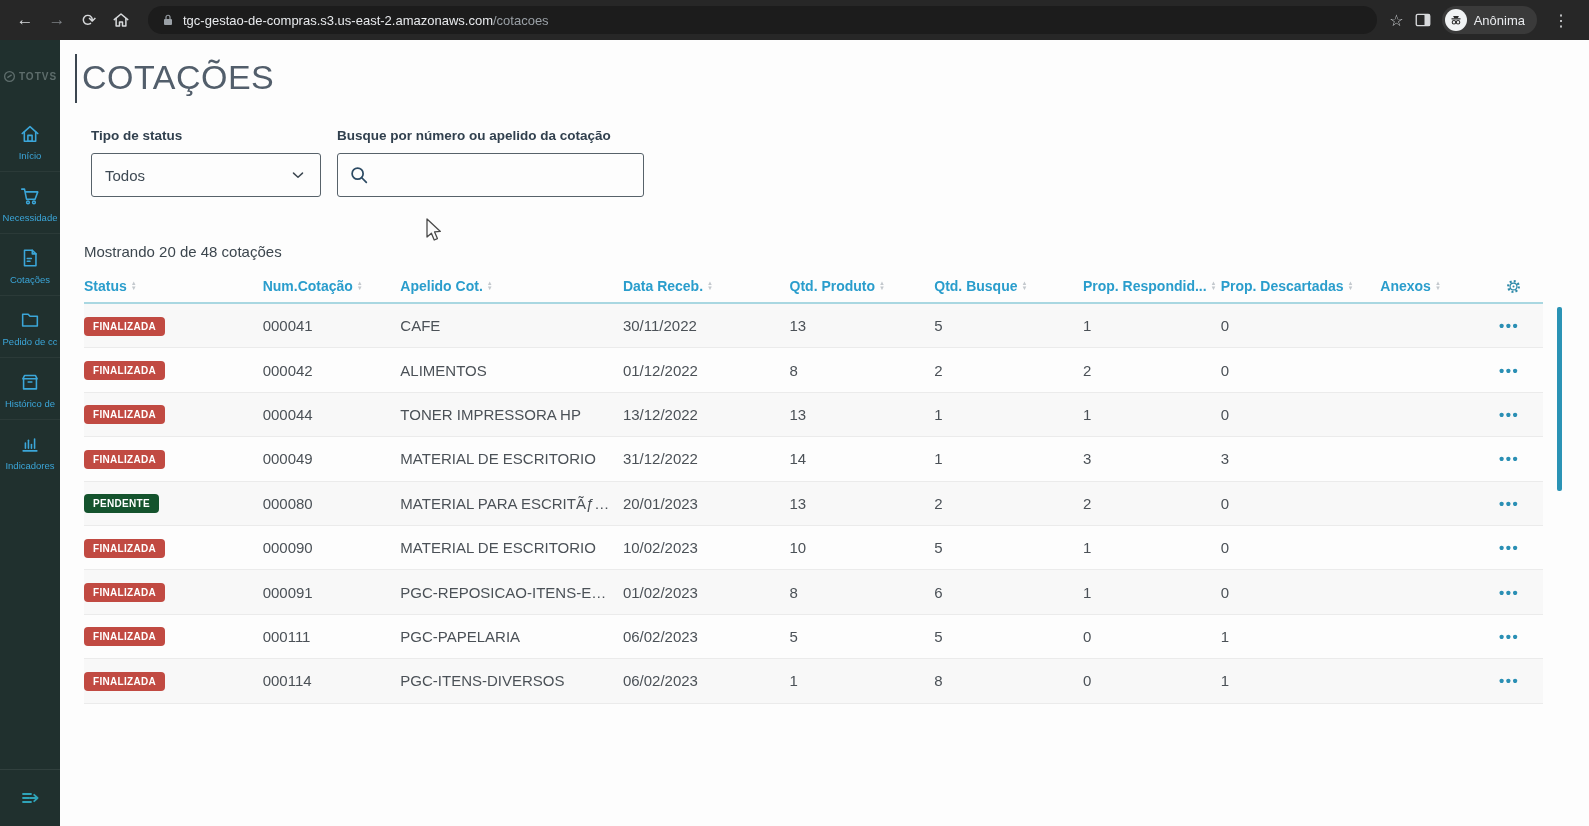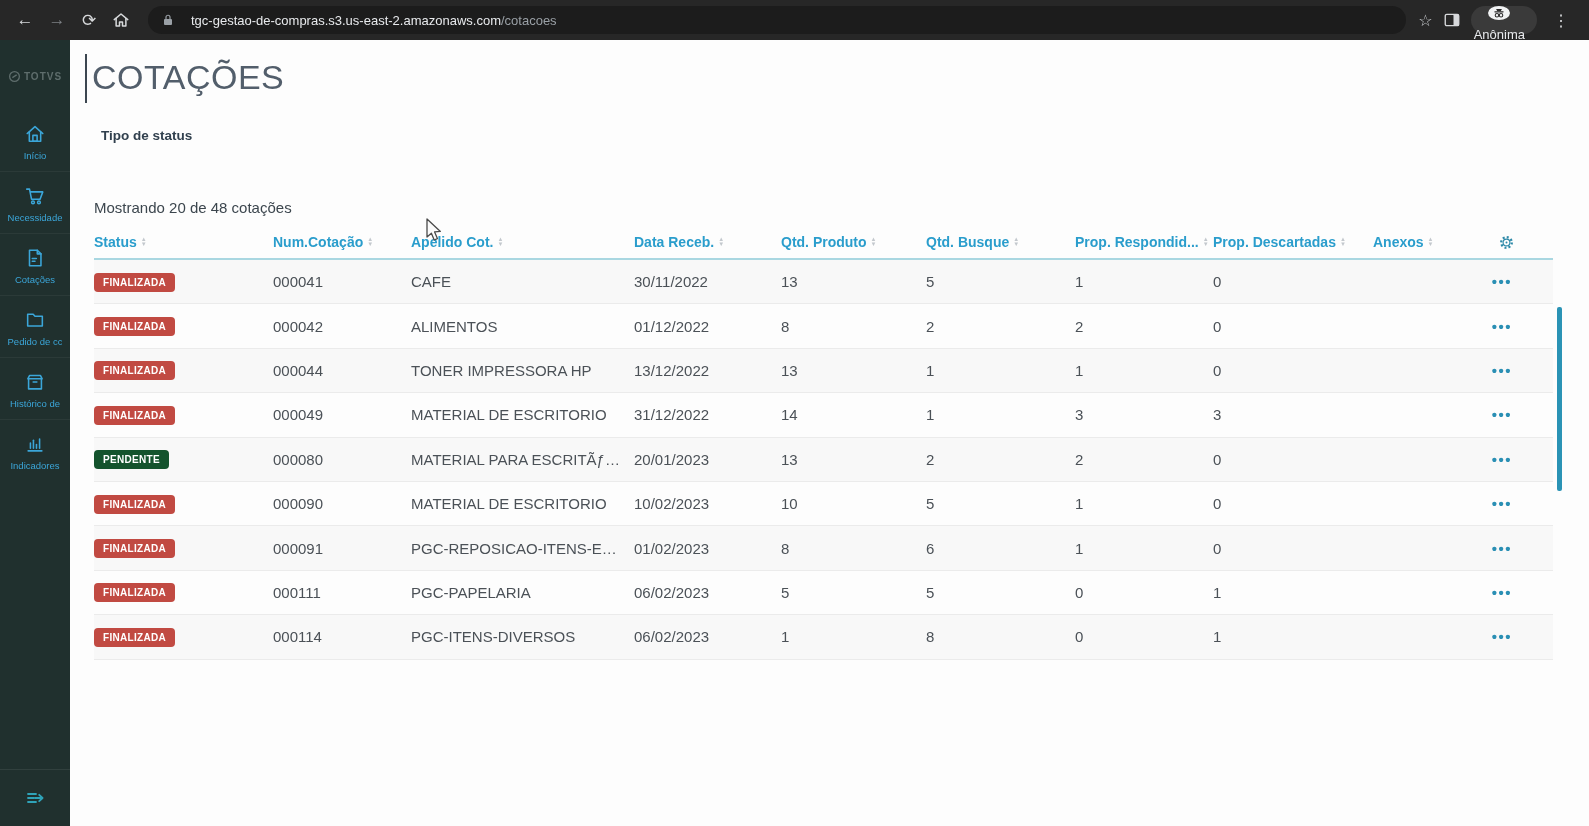--- a/index.html
+++ b/index.html
@@ -12,37 +12,37 @@
     height:40px;background:#272727;display:flex;align-items:center;
     padding:0 10px;gap:2px;box-sizing:border-box;
   }
   .nav-btn{
     width:30px;height:30px;border-radius:50%;display:flex;align-items:center;justify-content:center;
     color:#d7d9db;font-size:17px;cursor:pointer;flex:none;background:transparent;border:none;
   }
   .nav-btn.fwd{color:#7d8185;}
   .address-bar{
     flex:1;height:28px;background:#1c1c1c;border-radius:14px;margin:0 10px;
-    display:flex;align-items:center;padding:0 14px;gap:17px;min-width:0;
+    display:flex;align-items:center;padding:0 14px;gap:9px;min-width:0;
   }
   .url{font-size:13px;color:#e8eaed;white-space:nowrap;overflow:hidden;}
   .url .path{color:#9aa0a6;}
   .addr-right{display:flex;align-items:center;gap:10px;margin-right:4px;}
   .star{color:#c8cbce;font-size:16px;}
   .profile-pill{
     display:flex;align-items:center;gap:7px;background:#3a3a3a;border-radius:15px;
-    height:28px;padding:0 12px 0 3px;flex-direction:column;
+    height:28px;padding:0 12px 0 3px;
   }
   .incog-avatar{width:22px;height:22px;border-radius:50%;background:#f1f3f4;display:flex;align-items:center;justify-content:center;}
   .profile-pill span{color:#e8eaed;font-size:13px;}
   .menu-dots{color:#d7d9db;font-size:16px;padding:0 6px;letter-spacing:0;}
   
   .app{display:flex;height:786px;}
   .sidebar{
-    width:70px;flex:none;background:#20302e;display:flex;flex-direction:column;position:relative;
+    width:60px;flex:none;background:#20302e;display:flex;flex-direction:column;position:relative;
   }
   .side-logo{
     height:48px;display:flex;align-items:center;justify-content:center;gap:3px;
     color:#5e6d6c;margin-top:12px;
   }
   .side-logo b{font-size:10px;letter-spacing:1px;font-weight:700;}
   .side-item{
     display:flex;flex-direction:column;align-items:center;justify-content:center;gap:5px;
     color:#3ba6d9;padding:13px 0 10px 0;border-top:1px solid rgba(255,255,255,0.05);cursor:pointer;
   }
@@ -75,21 +75,21 @@
   }
   .summary{margin:46px 0 0 24px;font-size:15px;color:#3c464e;}
   
   .table{margin:10px 0 0 24px;width:1459px;}
   .thead{display:flex;align-items:center;height:32px;}
   .th{display:flex;align-items:center;gap:4px;color:#2a9dcc;font-weight:700;font-size:14px;box-sizing:border-box;}
   .sort{display:flex;flex-direction:column;color:#c3c8cd;font-size:6px;line-height:5px;cursor:pointer;}
   .col-status{width:179px;}
   .col-num{width:138px;}
   .col-apelido{width:223px;}
-  .col-data{width:147px;}
+  .col-data{width:167px;}
   .col-qtdp{width:145px;}
   .col-qtdf{width:149px;}
   .col-propr{width:138px;}
   .col-propd{width:160px;}
   .col-anexos{width:103px;}
   .col-actions{width:60px;display:flex;justify-content:center;}
   .gear{color:#2d89a8;display:flex;}
   .tbody{border-top:2px solid #a9d7e1;}
   .row{
     display:flex;align-items:center;height:43.4px;border-bottom:1px solid #ebebeb;
@@ -223,20 +223,36 @@
     </div>
   </aside>
 
   <main class="main">
     <div class="text-cursor"></div>
     <h1 class="page-title">COTAÇÕES</h1>
 
     <div class="filters">
       <div>
         <div class="filter-label">Tipo de status</div>
+        <div class="select-box">
+          <span class="val">Todos</span>
+          <svg width="18" height="18" viewBox="0 0 24 24" fill="none" stroke="#3e4953" stroke-width="2" stroke-linecap="round" stroke-linejoin="round">
+              <path d="M6 9.5 L12 15 L18 9.5"></path>
+            </svg>
+        </div>
+      </div>
+      <div>
+        <div class="filter-label">Busque por número ou apelido da cotação</div>
+        <div class="search-box">
+          <svg width="22" height="22" viewBox="0 0 24 24" fill="none" stroke="#2c4a63" stroke-width="1.9" stroke-linecap="round">
+              <circle cx="10.5" cy="10.5" r="6"></circle>
+              <path d="M15 15 L20 20"></path>
+            </svg>
+          <input type="text" value="" style="">
+        </div>
       </div>
     </div>
 
     <div class="summary">Mostrando 20 de 48 cotações</div>
 
     <div class="table">
       <div class="thead">
         <div class="th col-status">
             <span>Status</span>
             <span class="sort">

